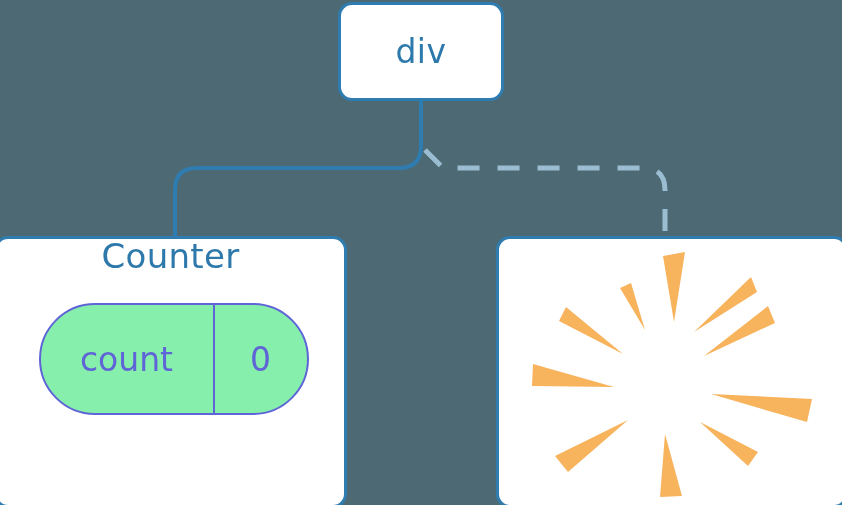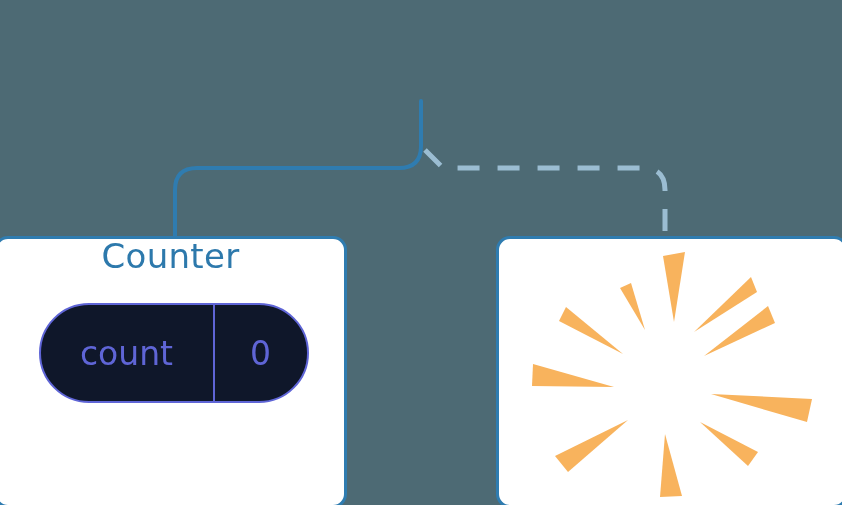--- a/index.html
+++ b/index.html
@@ -68,26 +68,26 @@
     color: #2d79ac;
     font-size: 34px;
     line-height: 1;
     letter-spacing: 0.3px;
   }
 
   
   .state-pill {
     margin-top: 30px;
     margin-left: 6px;
-    height: 100px;
+    height: 112px;
     display: flex;
     align-items: stretch;
     border: 2px solid #5f65d6;
     border-radius: 999px;
-    background: #0f172a;
+    background: #86efac;
     box-sizing: border-box;
   }
   .state-pill .pill-key,
   .state-pill .pill-val {
     display: flex;
     align-items: center;
     justify-content: center;
     color: #5f65d6;
     font-size: 33px;
     line-height: 1;
@@ -125,20 +125,23 @@
 
 <div id="stage">
 
   <svg id="connectors" viewBox="0 0 842 505">
 
     <path d="M 421 101 L 421 146 Q 421 168 399 168 L 197 168 Q 175 168 175 190 L 175 238" fill="none" stroke="#2f7cb0" stroke-width="4" stroke-linecap="round"></path>
 
     <path d="M 425 150 L 443 168 L 643 168 Q 665 168 665 190 L 665 238" fill="none" stroke="#9bbdd2" stroke-width="5" stroke-linecap="butt" stroke-dasharray="22 18"></path>
   </svg>
 
+  <div class="node-card" id="node-div">
+    <span class="node-title">div</span>
+  </div>
 
   <div class="node-card" id="node-counter">
     <span class="node-title">Counter</span>
 
     <div class="state-pill">
       <span class="pill-key">count</span>
       <span class="pill-divider"></span>
       <span class="pill-val">0</span>
     </div>
   </div>

